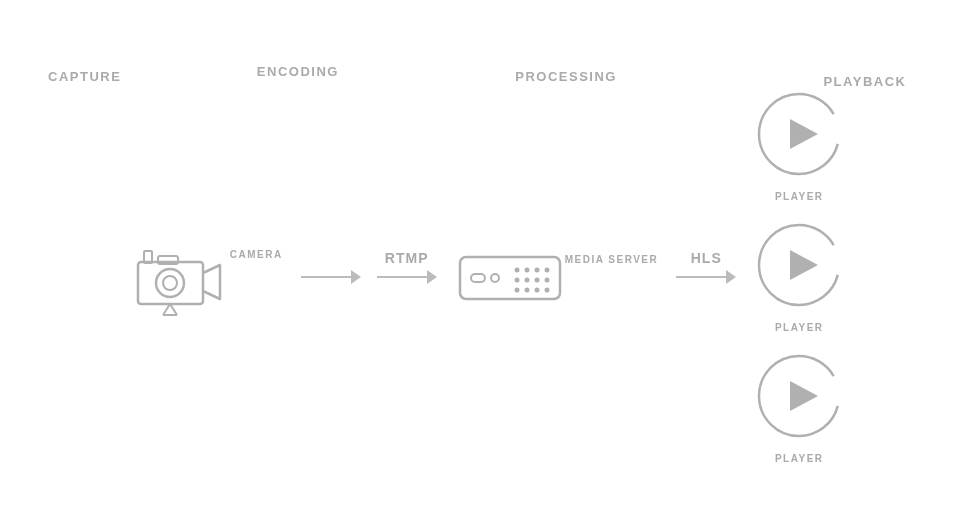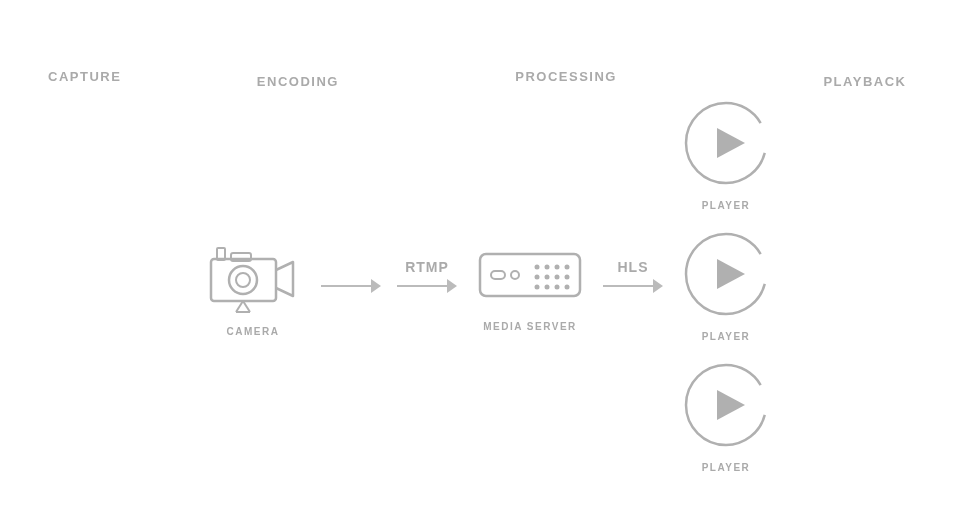--- a/index.html
+++ b/index.html
@@ -13,21 +13,20 @@
       align-items: center;
       justify-content: center;
     }
 
     .diagram {
       display: flex;
       flex-direction: column;
       width: 974px;
       height: 444px;
       position: relative;
-      gap: 9px;
     }
 
     
     .headers {
       display: flex;
       width: 100%;
       padding: 28px 0 0 0;
     }
 
     .header-col {
@@ -39,21 +38,21 @@
     .header-label {
       font-size: 13px;
       font-weight: 700;
       letter-spacing: 1.5px;
       color: #aaa;
       text-align: center;
     }
 
     
     .col-capture { width: 216px; display: flex; flex-direction: column; align-items: center; justify-content: center; }
-    .col-encoding { width: 200px; display: flex; flex-direction: column; align-items: center; justify-content: flex-end; }
+    .col-encoding { width: 200px; display: flex; flex-direction: column; align-items: center; justify-content: flex-start; }
     .col-processing { width: 280px; display: flex; flex-direction: column; align-items: center; justify-content: center; }
     .col-playback { width: 278px; display: flex; flex-direction: column; align-items: center; justify-content: flex-start; padding-top: 10px; }
 
     .header-col.col-capture { width: 216px; }
     .header-col.col-encoding { width: 200px; }
     .header-col.col-processing { width: 280px; }
     .header-col.col-playback { width: 278px; }
 
     
     .arrow-container {
@@ -86,22 +85,22 @@
       width: 0;
       height: 0;
       border-top: 7px solid transparent;
       border-bottom: 7px solid transparent;
       border-left: 10px solid #bbb;
     }
 
     
     .icon-wrapper {
       display: flex;
-      flex-direction: column;
-      align-items: center;
+      flex-direction: row;
+      align-items: flex-start;
     }
 
     .icon-label {
       font-size: 10px;
       font-weight: 700;
       letter-spacing: 1.5px;
       color: #aaa;
       margin-top: 12px;
       text-align: center;
     }

